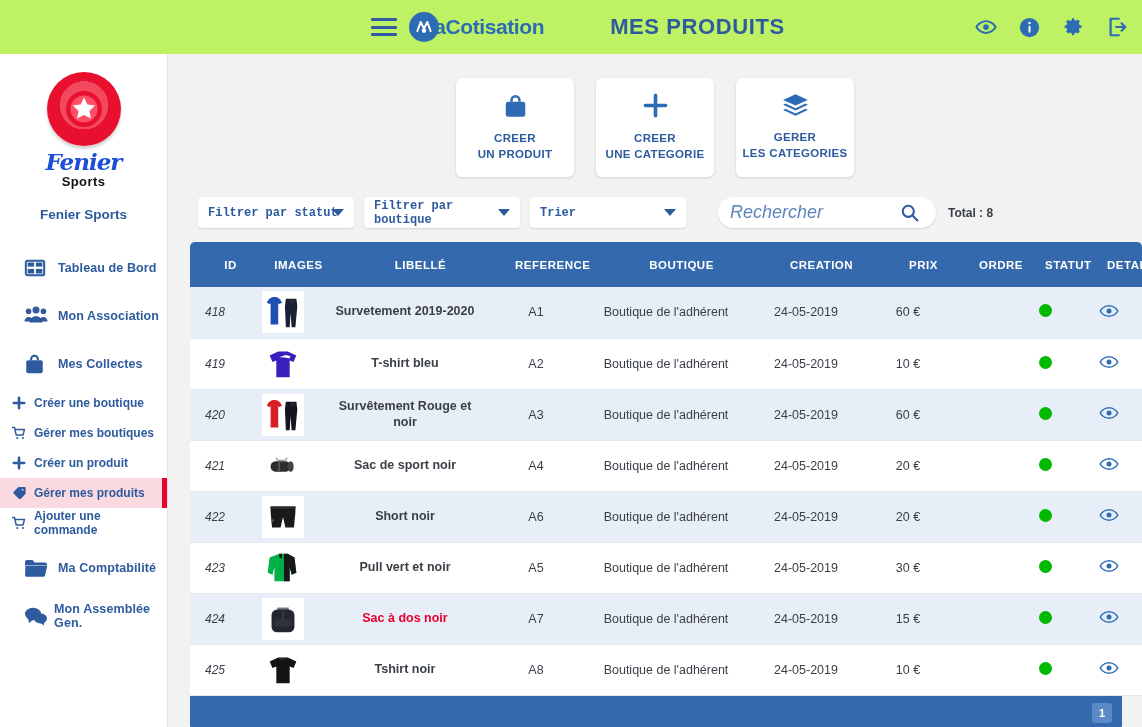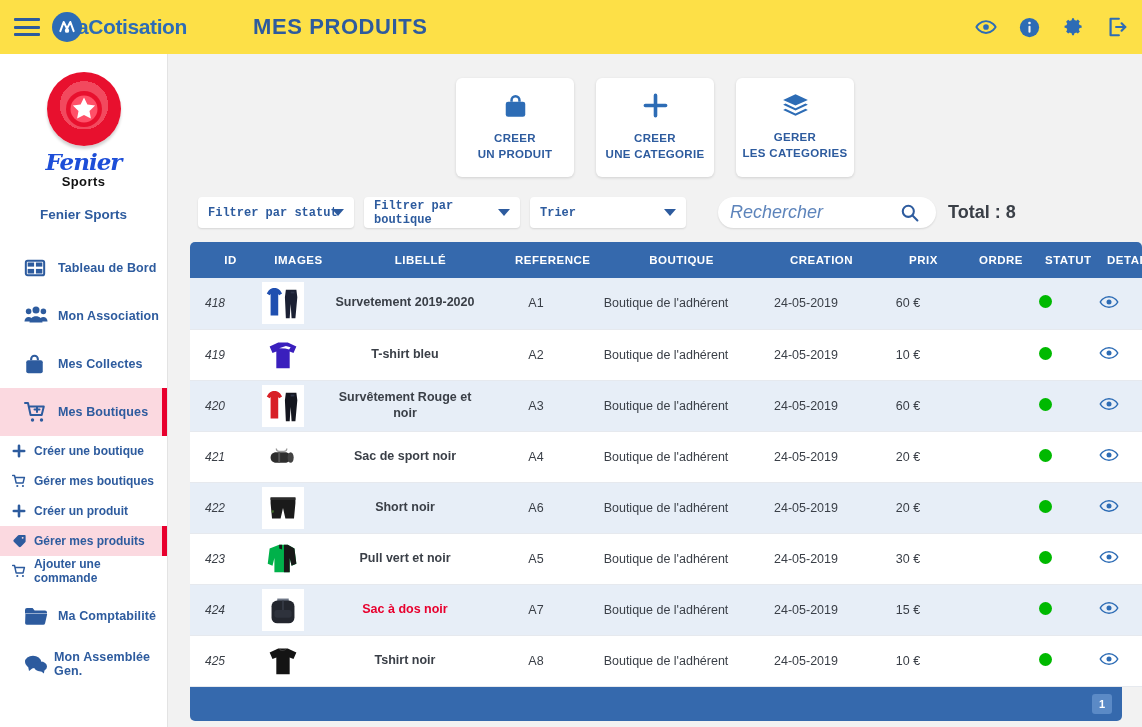--- a/index.html
+++ b/index.html
@@ -7,22 +7,23 @@
     width: 1142px; height: 727px;
     font-family: "Liberation Sans", sans-serif;
     background: #f2f2f2;
     overflow: hidden;
   }
   .app { position: relative; width: 1142px; height: 727px; }
 
   
   .topbar {
     position: absolute; top: 0; left: 0; width: 1142px; height: 54px;
-    background: #fde047; display: flex; align-items: center;
+    background: #bef264; display: flex; align-items: center;
     z-index: 10;
+    justify-content: center;
   }
   .hamburger { margin-left: 12px; width: 30px; height: 22px; display: flex;
     flex-direction: column; justify-content: space-between; cursor: pointer; padding: 2px 2px; }
   .hamburger span { display: block; height: 3px; background: #2d5b9e; border-radius: 1px; }
   .brand { margin-left: 10px; display: flex; align-items: center; }
   .brand-mark { width: 30px; height: 30px; border-radius: 50%; background: #2d6cb5;
     display: flex; align-items: center; justify-content: center; }
   .brand-text { font-size: 21px; font-weight: 700; color: #2d6cb5; letter-spacing: -0.4px;
     margin-left: -5px; }
   .page-title { margin-left: 66px; font-size: 22px; font-weight: 700; color: #2d5b9e;
@@ -86,27 +87,27 @@
   .select .sv { font-size: 12px; font-weight: 700; color: #2d5b9e; }
   .select .caret { position: absolute; right: 10px; width: 0; height: 0;
     border-left: 6px solid transparent; border-right: 6px solid transparent;
     border-top: 7px solid #2d5b9e; }
   .searchbox { position: absolute; left: 550px; width: 218px; height: 31px; background: #fff;
     border-radius: 16px; box-shadow: 0 1px 2px rgba(0,0,0,.12); display: flex;
     align-items: center; padding: 0 12px; }
   .searchbox input { border: 0; outline: 0; font-size: 18px; font-style: italic;
     font-family: "Liberation Sans", sans-serif; color: #2d5b9e; width: 170px; background: transparent; }
   .searchbox input::placeholder { color: #5d84bb; font-style: italic; }
-  .total { position: absolute; left: 780px; font-size: 18px; font-weight: 700; color: #3a3f47; }
+  .total { position: absolute; left: 780px; font-size: 12px; font-weight: 700; color: #3a3f47; }
 
   
   .table-wrap { margin: 14px 20px 0 22px; }
   table { border-collapse: collapse; width: 932px; table-layout: fixed; }
   thead th { background: #3569ad; color: #fff; font-size: 11.5px; font-weight: 700;
-    letter-spacing: .5px; height: 36px; text-align: center; padding-left: 31px; }
+    letter-spacing: .5px; height: 45px; text-align: center; padding-left: 31px; }
   thead tr th:first-child { border-top-left-radius: 5px; }
   thead tr th:last-child { border-top-right-radius: 5px; }
   tbody td { height: 51px; font-size: 12.5px; color: #3a3f47; text-align: center;
     border-bottom: 1px solid #e6e9ee; }
   tbody tr:nth-child(odd) { background: #e7eef7; }
   tbody tr:nth-child(even) { background: #ffffff; }
   td.id { font-style: italic; font-size: 12px; color: #3a3f47; }
   td.libelle { font-weight: 700; font-size: 12.5px; line-height: 1.25; }
   td.libelle.red { color: #e8002e; }
   .dot { display: inline-block; width: 13px; height: 13px; border-radius: 50%;
@@ -216,31 +217,20 @@
       <div class="nav-item">
         <span class="ico">
           <svg width="21" height="22" viewBox="0 0 22 24" fill="currentColor">
               <path d="M6.2 8V6.6a4.8 4.8 0 0 1 9.6 0V8h-2.3V6.6a2.5 2.5 0 0 0-5 0V8z"></path>
               <rect x="2" y="8" width="18" height="14" rx="2.2"></rect>
             </svg>
         </span>
         <span class="lbl">Mes Collectes</span>
       </div>
 
-      <div class="nav-item active">
-        <span class="ico">
-          <svg width="24" height="22" viewBox="0 0 24 22" fill="none" stroke="currentColor" stroke-width="2">
-              <path d="M1 2h3l2.6 12h11.1l2.1-8.5H6" stroke-linecap="round" stroke-linejoin="round"></path>
-              <circle cx="8.5" cy="19" r="1.7" fill="currentColor" stroke="none"></circle>
-              <circle cx="17.5" cy="19" r="1.7" fill="currentColor" stroke="none"></circle>
-              <path d="M13 6v5M10.5 8.5h5" stroke-linecap="round"></path>
-            </svg>
-        </span>
-        <span class="lbl">Mes Boutiques</span>
-      </div>
 
       <div class="subnav-item">
         <span class="ico">
           <svg width="14" height="14" viewBox="0 0 14 14" fill="none" stroke="currentColor" stroke-width="2.6" stroke-linecap="round">
               <path d="M7 1.8v10.4M1.8 7h10.4"></path>
             </svg>
         </span>
         <span class="lbl">Créer une boutique</span>
       </div>
 

